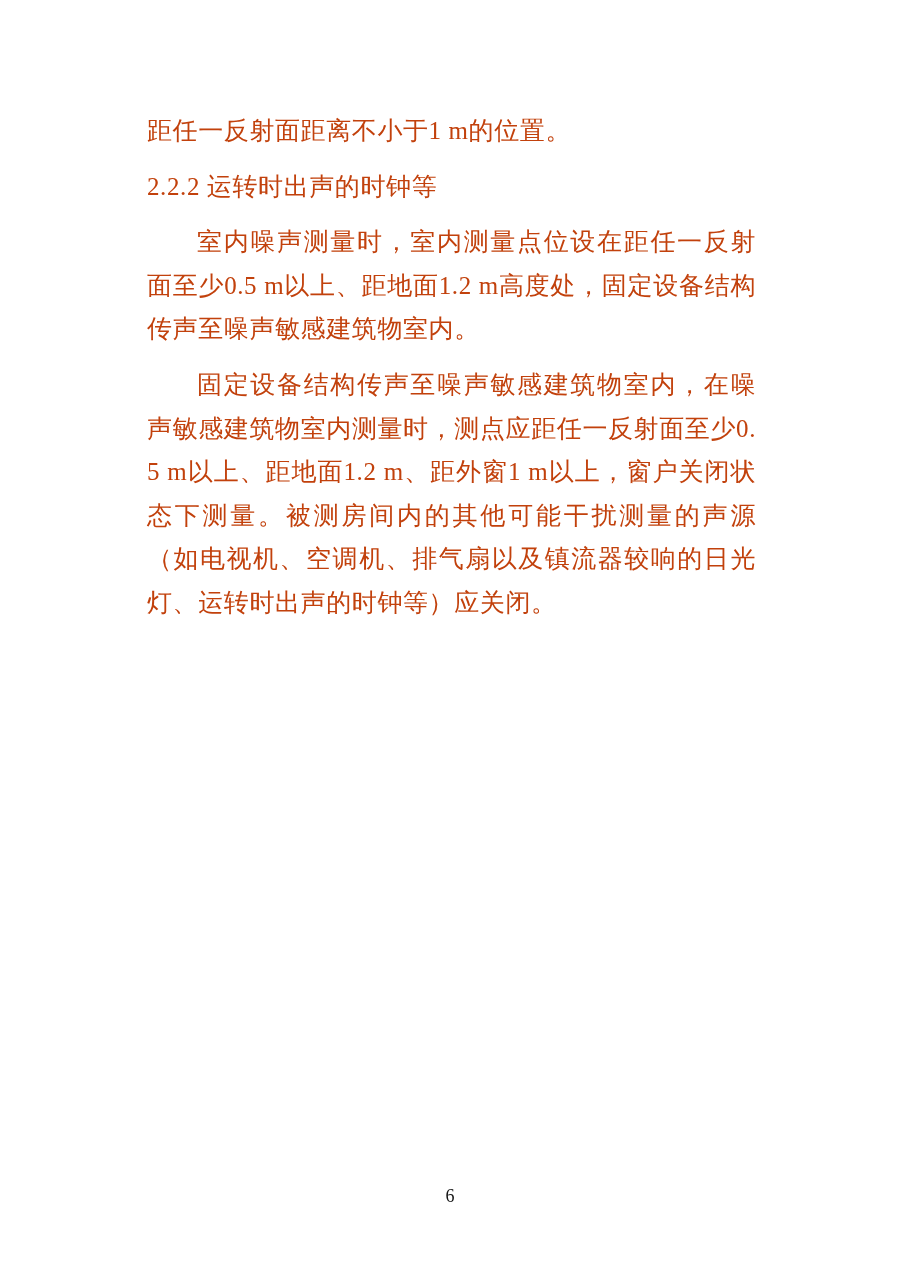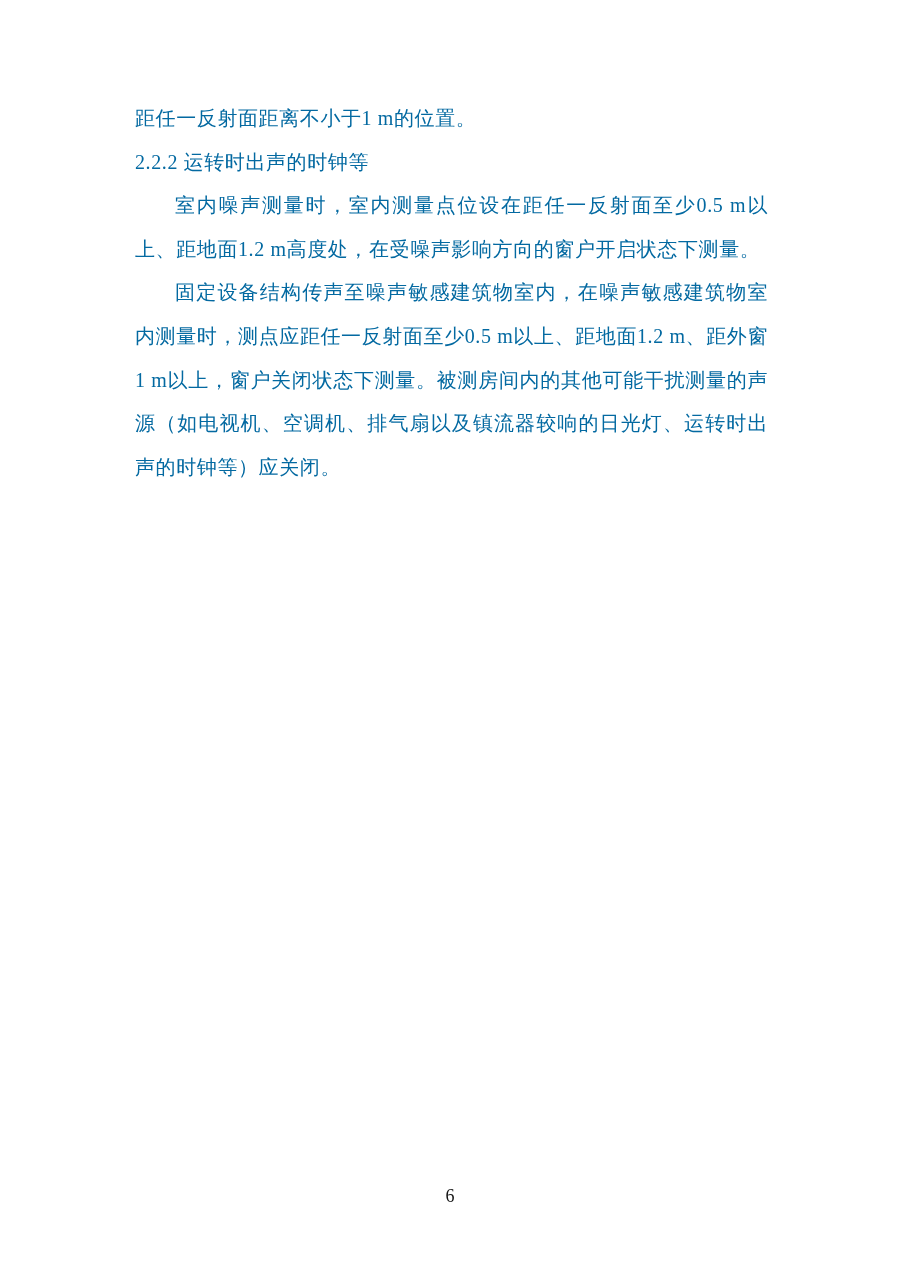--- a/index.html
+++ b/index.html
@@ -16,28 +16,28 @@
     font-family: "Liberation Serif", "DejaVu Serif", serif;
     color: #111111;
   }
   .content {
     position: absolute;
     left: 135px;
     top: 97px;
     width: 633px;
   }
   .para {
-    margin: 0;
-    font-size: 20px;
+    margin: 12px;
+    font-size: 25px;
     line-height: 43.6px;
     text-align: justify;
     text-justify: inter-character;
     letter-spacing: 0.6px;
     word-break: break-all;
-    color: #0369a1;
+    color: #c2410c;
   }
   .para.indent {
     text-indent: 2em;
   }
   .para.last-left {
     text-align-last: left;
   }
   .footer {
     position: absolute;
     top: 1182px;
@@ -49,17 +49,17 @@
     color: #151515;
   }
 </style>
 </head>
 <body>
 
 <div class="page">
   <div class="content">
     <p class="para last-left">距任一反射面距离不小于1 m的位置。</p>
     <p class="para last-left">2.2.2 运转时出声的时钟等</p>
-    <p class="para indent last-left">室内噪声测量时，室内测量点位设在距任一反射面至少0.5 m以上、距地面1.2 m高度处，在受噪声影响方向的窗户开启状态下测量。</p>
+    <p class="para indent last-left">室内噪声测量时，室内测量点位设在距任一反射面至少0.5 m以上、距地面1.2 m高度处，固定设备结构传声至噪声敏感建筑物室内。</p>
     <p class="para indent last-left">固定设备结构传声至噪声敏感建筑物室内，在噪声敏感建筑物室内测量时，测点应距任一反射面至少0.5 m以上、距地面1.2 m、距外窗1 m以上，窗户关闭状态下测量。被测房间内的其他可能干扰测量的声源（如电视机、空调机、排气扇以及镇流器较响的日光灯、运转时出声的时钟等）应关闭。</p>
   </div>
   <div class="footer">6</div>
 </div>
 
 </body></html>

